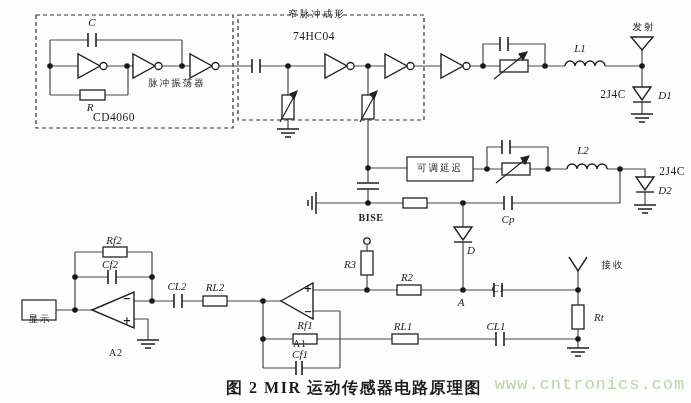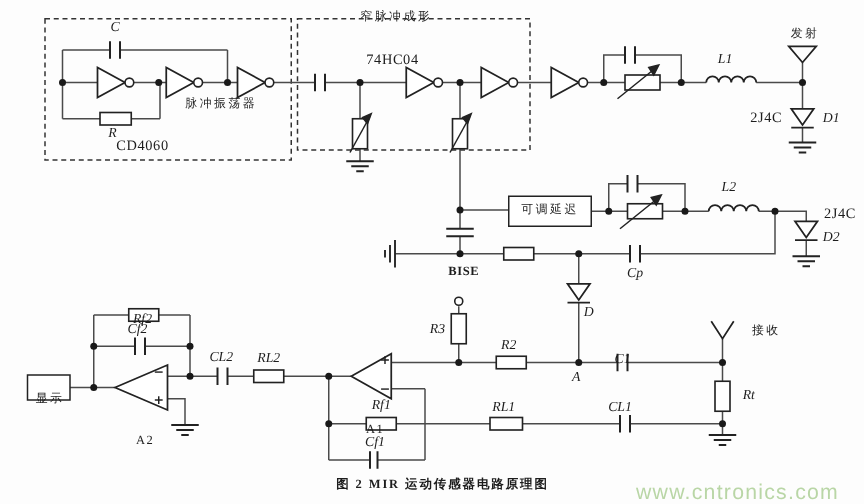--- a/index.html
+++ b/index.html
@@ -6,23 +6,23 @@
   #stage{position:relative;width:691px;height:403px;background:#fdfdfd;overflow:hidden;
          font-family:"Liberation Serif","DejaVu Serif",serif;color:#1f1f1f;}
   #stage svg{position:absolute;left:0;top:0;}
   .lbl{position:absolute;transform:translate(-50%,-50%);white-space:nowrap;
        font-size:11px;line-height:1;color:#1d1d1d;}
   .it{font-style:italic;font-family:"Liberation Serif","DejaVu Serif",serif;}
   .cn{font-size:9.5px;letter-spacing:2px;}
   .chip{font-size:11.5px;letter-spacing:0.5px;}
   .sign{font-size:10px;font-weight:bold;font-family:"DejaVu Sans",sans-serif;}
   .ampname{font-size:10px;letter-spacing:1px;margin-top:43px;}
-  .caption{font-size:10px;font-weight:600;letter-spacing:1.5px;}
-  .watermark{font-size:17px;letter-spacing:1px;font-family:Liberation Sans, sans-serif;
-             color:#b9d6a6;margin-top:10px;}
+  .caption{font-size:16px;font-weight:600;letter-spacing:1.5px;}
+  .watermark{font-size:17px;letter-spacing:1px;font-family:Liberation Mono, monospace;
+             color:#b9d6a6;}
   .bise{font-size:10px;font-weight:bold;letter-spacing:0.5px;font-family:Liberation Serif, serif;}
 </style>
 </head>
 <body>
 
 <div id="stage" style="background: rgb(253, 253, 253);">
 
 <svg width="691" height="403" viewBox="0 0 691 403">
   <defs>
     <g id="inv">
@@ -190,21 +190,21 @@
     <circle cx="75" cy="310" r="2.8"></circle>
   </g>
 </svg>
 
 <span class="lbl it" style="left:92px;top:22px">C</span>
 <span class="lbl it" style="left:90px;top:107px">R</span>
 <span class="lbl cn" style="left:177px;top:84px">脉冲振荡器</span>
 <span class="lbl chip" style="left:114px;top:118px">CD4060</span>
 
 <span class="lbl cn" style="left:317px;top:15px">窄脉冲成形</span>
-<span class="lbl chip" style="left:314px;top:49px">74HC04</span>
+<span class="lbl chip" style="left:314px;top:37px">74HC04</span>
 
 <span class="lbl it" style="left:580px;top:48px">L1</span>
 <span class="lbl cn" style="left:644px;top:28px">发射</span>
 <span class="lbl chip" style="left:613px;top:95px">2J4C</span>
 <span class="lbl it" style="left:665px;top:95px">D1</span>
 
 <span class="lbl cn" style="left:440px;top:169px">可调延迟</span>
 <span class="lbl it" style="left:583px;top:150px">L2</span>
 <span class="lbl chip" style="left:672px;top:172px">2J4C</span>
 <span class="lbl it" style="left:665px;top:190px">D2</span>
@@ -222,21 +222,21 @@
 <span class="lbl it" style="left:403px;top:326px">RL1</span>
 <span class="lbl it" style="left:496px;top:326px">CL1</span>
 <span class="lbl it" style="left:305px;top:325px">Rf1</span>
 <span class="lbl it" style="left:300px;top:354px">Cf1</span>
 <span class="lbl ampname" style="left:300px;top:301px">A1</span>
 <span class="lbl sign" style="left:308px;top:289px">+</span>
 <span class="lbl sign" style="left:308px;top:312px">−</span>
 
 <span class="lbl it" style="left:215px;top:287px">RL2</span>
 <span class="lbl it" style="left:177px;top:286px">CL2</span>
-<span class="lbl it" style="left:114px;top:256px">Rf2</span>
+<span class="lbl it" style="left:114px;top:240px">Rf2</span>
 <span class="lbl it" style="left:110px;top:264px">Cf2</span>
 <span class="lbl ampname" style="left:116px;top:310px">A2</span>
 <span class="lbl sign" style="left:127px;top:299px">−</span>
 <span class="lbl sign" style="left:127px;top:321px">+</span>
 
 <span class="lbl cn" style="left:40px;top:320px">显示</span>
 
 <span class="lbl caption" style="left:354px;top:388px">图 2 MIR 运动传感器电路原理图</span>
 <span class="lbl watermark" style="left: 590px; top: 384px; color: rgb(185, 214, 166);">www.cntronics.com</span>
 

